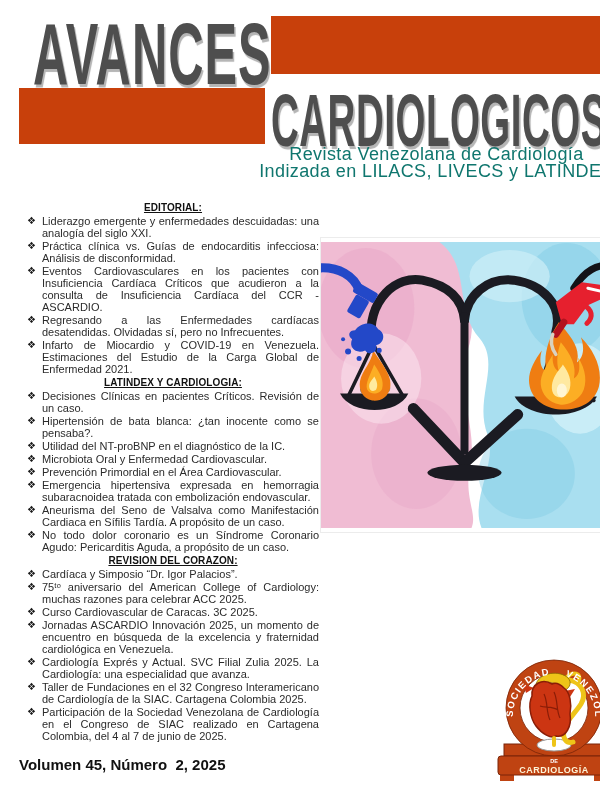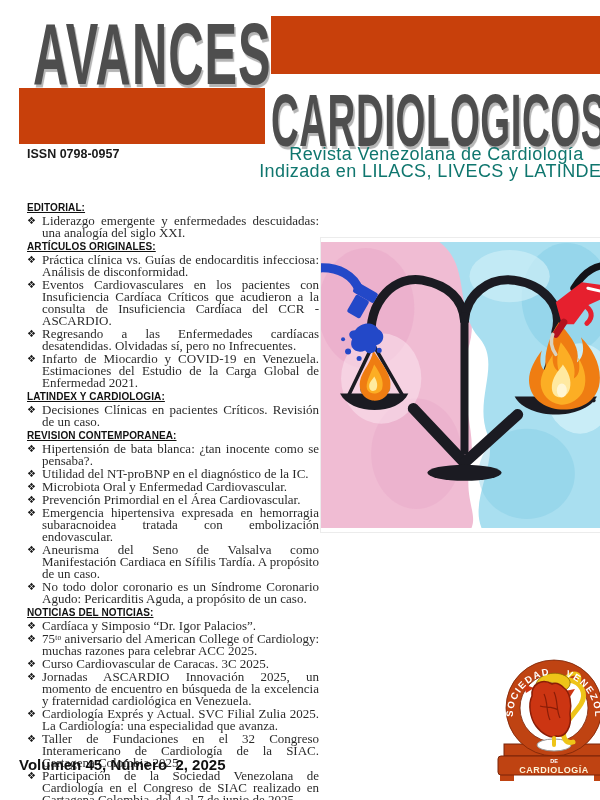--- a/index.html
+++ b/index.html
@@ -18,24 +18,24 @@
           color:#4e4e4e;letter-spacing:1px;white-space:nowrap;
           transform:scale(0.52,1);transform-origin:left top;
           text-shadow:3px 3px 1px #b5b5b5;}
   .issn-block{position:absolute;left:8px;top:146px;font-size:12.5px;font-weight:700;color:#1a1a1a;line-height:16px;}
   .subtitle{position:absolute;left:235px;top:146px;width:365px;text-align:center;
             color:#0f766e;font-size:18px;line-height:17px;letter-spacing:0.4px;}
 
   
   .toc{position:absolute;left:8px;top:200px;width:292px;color:#2b2b2b;}
   .sec-title{font-weight:700;text-decoration:underline;font-size:10px;line-height:13px;
-             color:#111;margin:1px 0 1px 0;letter-spacing:0.1px;}
+             color:#111;margin:1px 0 1px 0;letter-spacing:0.1px;text-align:center;}
   .toc-item{display:flex;margin:0 0 1px 0;}
   .bullet{flex:0 0 15px;font-size:10px;line-height:12px;color:#1a1a1a;}
-  .itext{flex:1;font-size:13px;line-height:12px;text-align:justify;font-family:Liberation Serif, serif;}
+  .itext{flex:1;font-size:11px;line-height:12px;text-align:justify;}
 
   
   .illustration{position:absolute;left:301px;top:237px;width:296px;height:294px;border:1px solid #ececec;}
   .illustration svg{display:block;width:100%;height:100%;}
 
   
   .logo{position:absolute;left:455px;top:646px;width:150px;height:140px;}
   .logo svg{display:block;width:100%;height:100%;}
   .logo text{font-family:"Liberation Sans",sans-serif;}
 
@@ -47,35 +47,33 @@
 <body>
 
 <div class="page">
 
   <div class="accent-bar bar1"></div>
   <div class="accent-bar bar2"></div>
   <div class="title1">AVANCES</div>
   <div class="title2">CARDIOLOGICOS</div>
 
   <div class="issn-block">
-    <div>ISSN 0798-0957</div>
   </div>
 
   <div class="subtitle">
     <div>Revista Venezolana de Cardiología</div>
     <div>Indizada en LILACS, LIVECS y LATINDEX</div>
   </div>
 
   <div class="toc" id="toc">
       <div class="sec-title">EDITORIAL:</div>
       <div class="toc-item">
         <span class="bullet">❖</span>
         <span class="itext">Liderazgo emergente y enfermedades descuidadas: una analogía del siglo XXI.</span>
       </div>
-      <div class="sec-title">ARTÍCULOS ORIGINALES:</div>
       <div class="toc-item">
         <span class="bullet">❖</span>
         <span class="itext">Práctica clínica vs. Guías de endocarditis infecciosa: Análisis de disconformidad.</span>
       </div>
       <div class="toc-item">
         <span class="bullet">❖</span>
         <span class="itext">Eventos Cardiovasculares en los pacientes con Insuficiencia Cardíaca Críticos que acudieron a la consulta de Insuficiencia Cardíaca del CCR - ASCARDIO.</span>
       </div>
       <div class="toc-item">
         <span class="bullet">❖</span>
@@ -83,21 +81,20 @@
       </div>
       <div class="toc-item">
         <span class="bullet">❖</span>
         <span class="itext">Infarto de Miocardio y COVID-19 en Venezuela. Estimaciones del Estudio de la Carga Global de Enfermedad 2021.</span>
       </div>
       <div class="sec-title">LATINDEX Y CARDIOLOGIA:</div>
       <div class="toc-item">
         <span class="bullet">❖</span>
         <span class="itext">Decisiones Clínicas en pacientes Críticos. Revisión de un caso.</span>
       </div>
-      <div class="sec-title">REVISION CONTEMPORANEA:</div>
       <div class="toc-item">
         <span class="bullet">❖</span>
         <span class="itext">Hipertensión de bata blanca: ¿tan inocente como se pensaba?.</span>
       </div>
       <div class="toc-item">
         <span class="bullet">❖</span>
         <span class="itext">Utilidad del NT-proBNP en el diagnóstico de la IC.</span>
       </div>
       <div class="toc-item">
         <span class="bullet">❖</span>
@@ -112,21 +109,21 @@
         <span class="itext">Emergencia hipertensiva expresada en hemorragia subaracnoidea tratada con embolización endovascular.</span>
       </div>
       <div class="toc-item">
         <span class="bullet">❖</span>
         <span class="itext">Aneurisma del Seno de Valsalva como Manifestación Cardiaca en Sífilis Tardía. A propósito de un caso.</span>
       </div>
       <div class="toc-item">
         <span class="bullet">❖</span>
         <span class="itext">No todo dolor coronario es un Síndrome Coronario Agudo: Pericarditis Aguda, a propósito de un caso.</span>
       </div>
-      <div class="sec-title">NOTICIAS DEL NOTICIAS:</div>
+      <div class="sec-title">REVISION DEL CORAZON:</div>
       <div class="toc-item">
         <span class="bullet">❖</span>
         <span class="itext">Cardíaca y Simposio “Dr. Igor Palacios”.</span>
       </div>
       <div class="toc-item">
         <span class="bullet">❖</span>
         <span class="itext">75ᵗᵒ aniversario del American College of Cardiology: muchas razones para celebrar ACC 2025.</span>
       </div>
       <div class="toc-item">
         <span class="bullet">❖</span>

